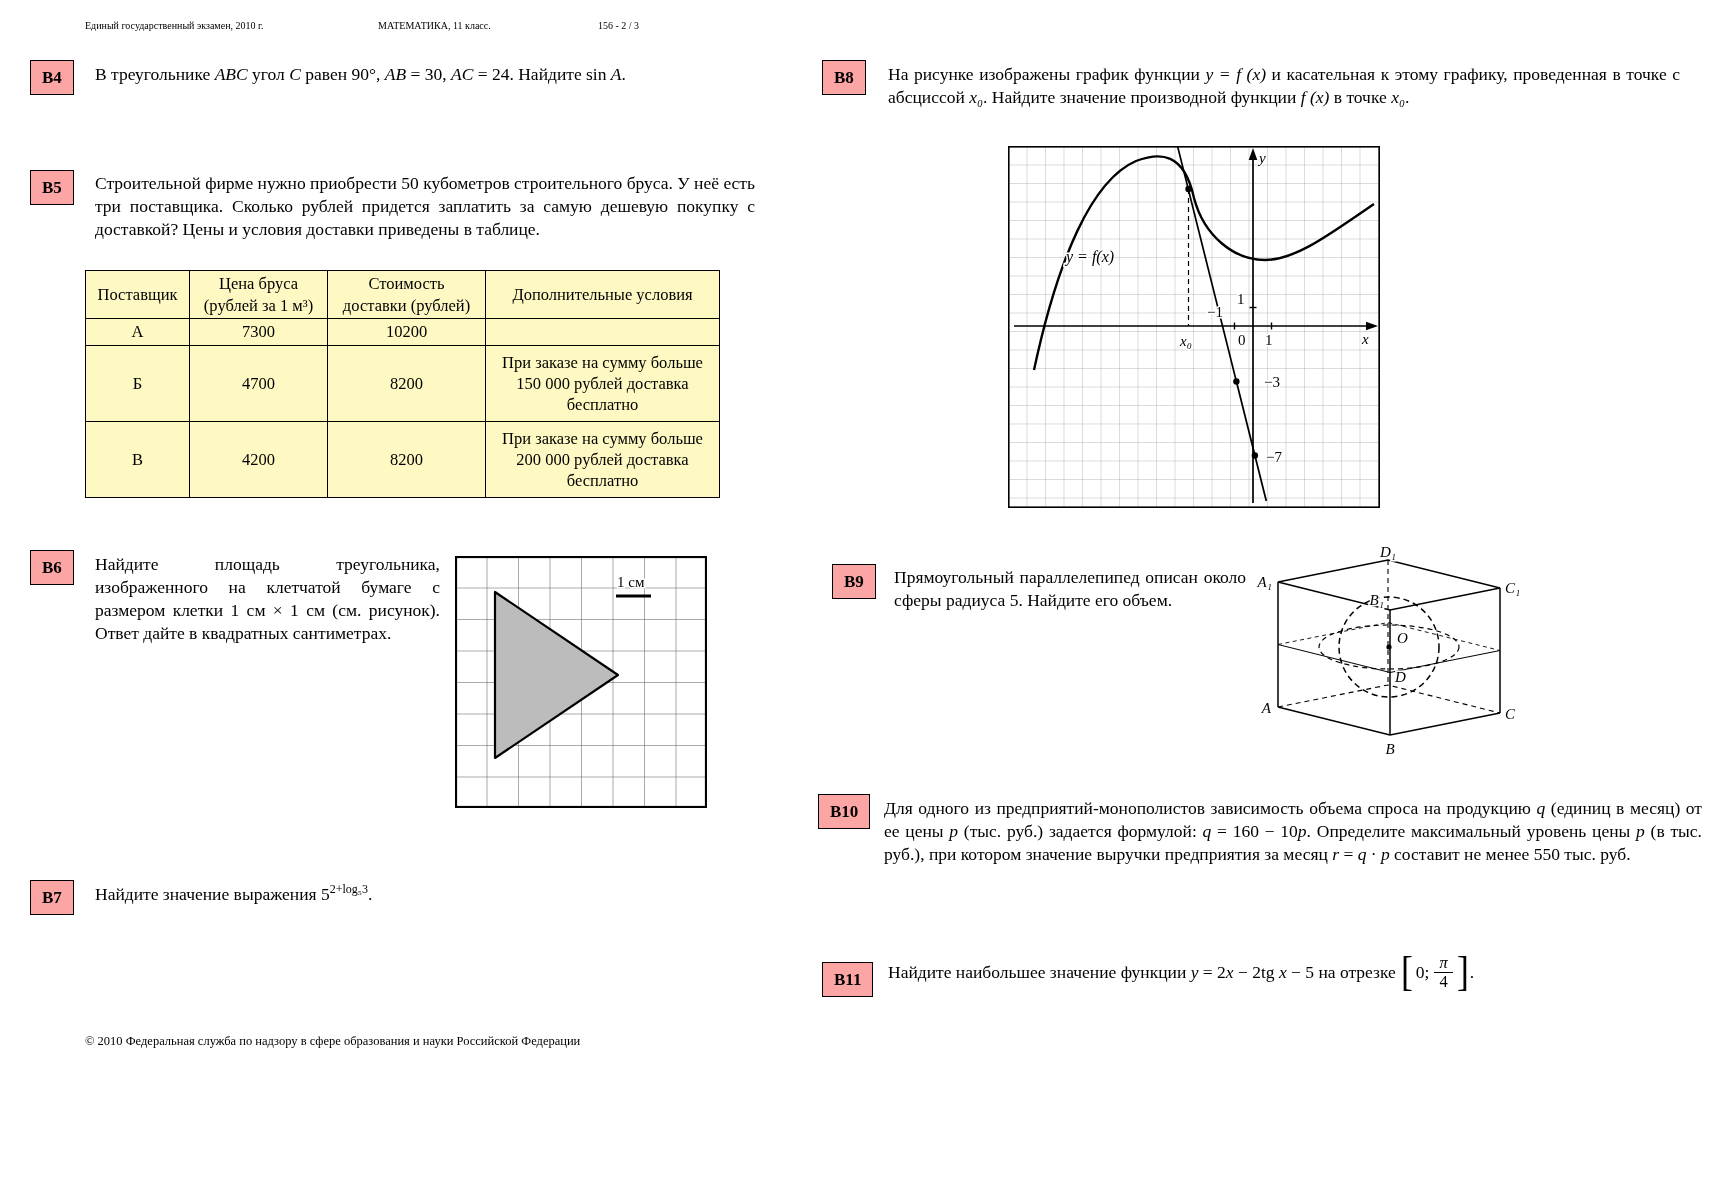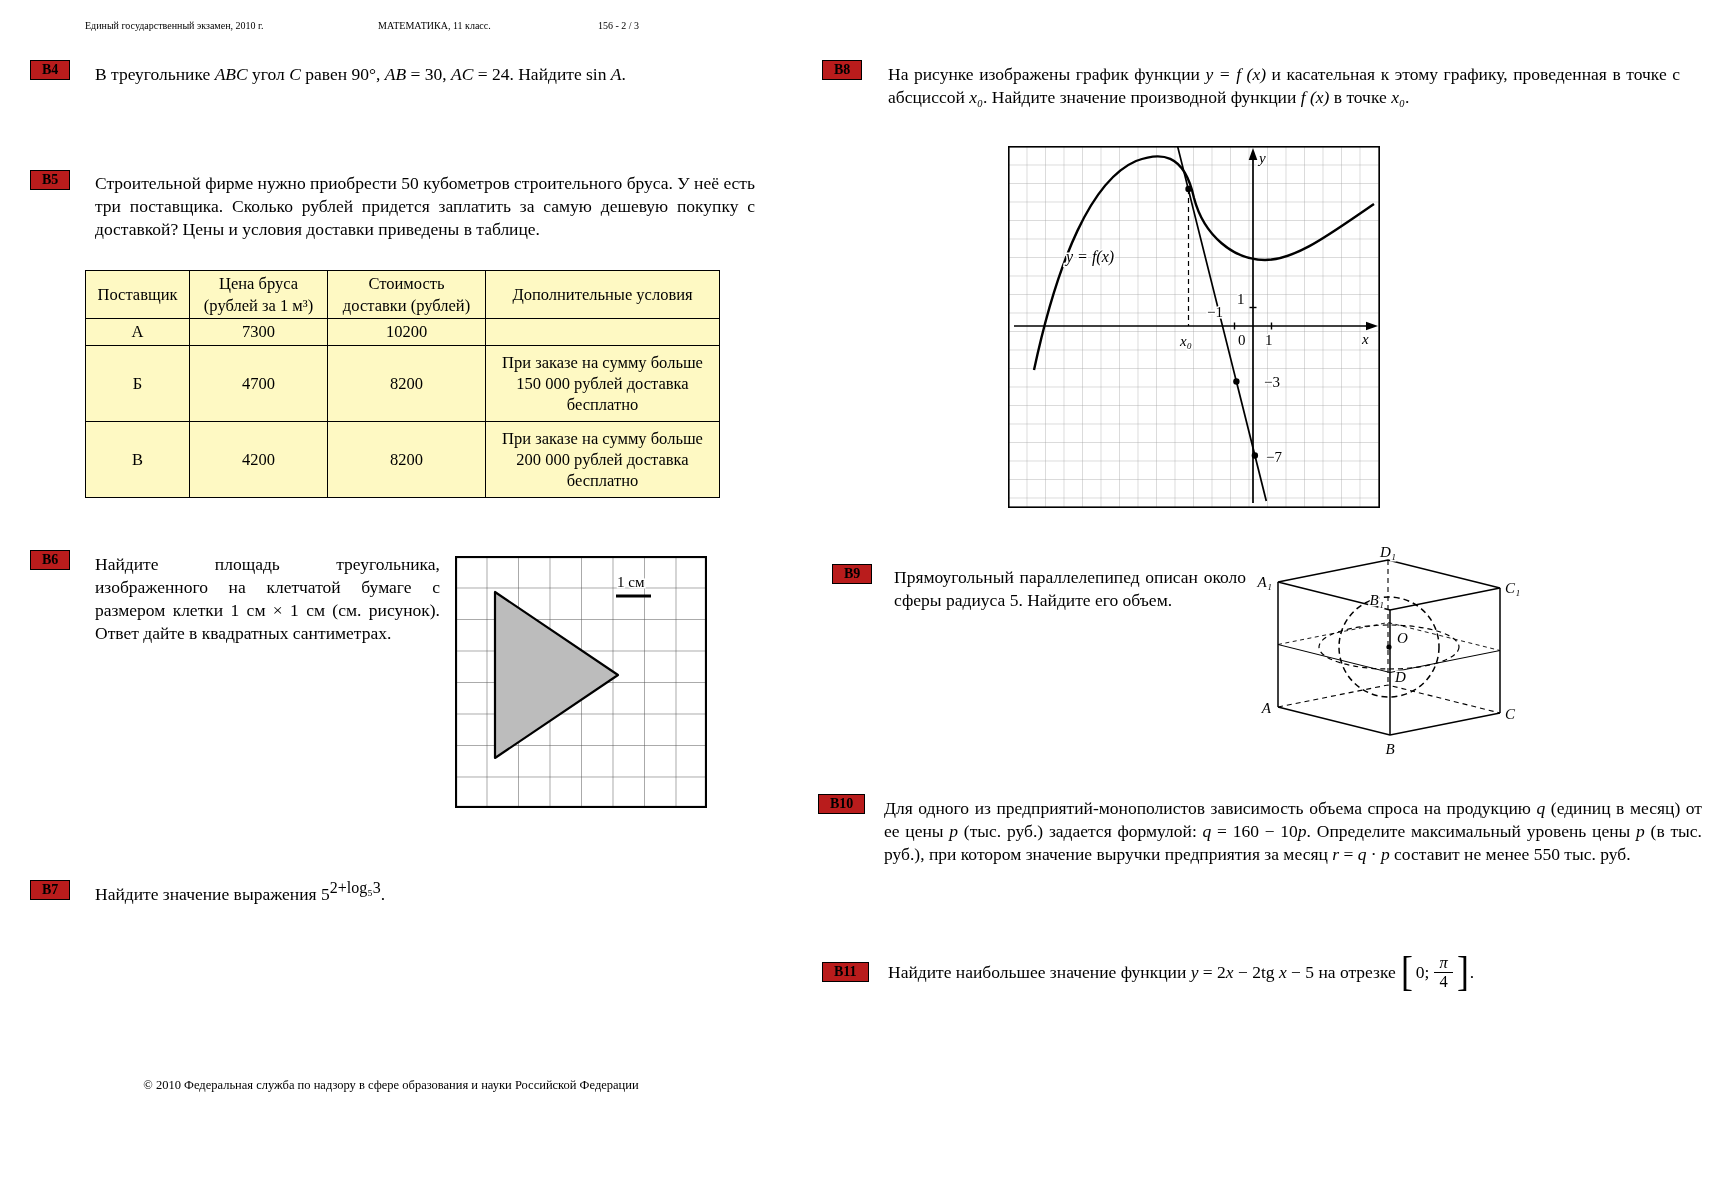--- a/index.html
+++ b/index.html
@@ -3,32 +3,32 @@
 <meta charset="utf-8">
 <style>
   html,body{margin:0;padding:0;}
   body{
     width:1720px;height:1193px;background:#ffffff;color:#000;
     font-family:"Liberation Serif",serif;position:relative;overflow:hidden;
   }
   .abs{position:absolute;}
   .hdr{font-size:10px;white-space:nowrap;}
   .qlabel{
-    border:1.8px solid #000;font-weight:bold;font-size:14px;
-    padding:0 11px;display:inline-block;background:#b91c1c;line-height:1.25;
+    border:1.8px solid #000;font-weight:bold;font-size:17px;
+    padding:6px 11px;display:inline-block;background:#fca5a5;line-height:1.25;
   }
   .qtext{font-size:17.5px;line-height:1.32;text-align:justify;text-align-last:left;}
   .math{font-style:italic;}
-  .sup{vertical-align:super;font-size:16px;line-height:0;}
+  .sup{vertical-align:super;font-size:12px;line-height:0;}
   table.b5t{border-collapse:collapse;font-size:16.5px;background:#fef9c3;}
   table.b5t td{
     border:1.4px solid #000;padding:2px 7px;text-align:center;
     vertical-align:middle;line-height:1.28;
   }
-  .footer{font-size:12.5px;line-height:1.35;text-align:center;margin-top:44px;}
+  .footer{font-size:12.5px;line-height:1.35;text-align:left;}
   .b11row{display:flex;align-items:center;font-size:17.5px;}
   .interval{display:inline-flex;align-items:center;margin-left:4px;}
   .bracket{font-size:42px;font-weight:400;line-height:0.85;transform:scaleX(0.85);}
   .frac{display:inline-flex;flex-direction:column;align-items:center;line-height:1.05;margin:0 3px;font-size:16.5px;}
   .frac .num{font-style:italic;padding:0 5px;}
   .frac .den{border-top:1.4px solid #000;padding:0 5px;}
   svg text{font-family:"Liberation Serif",serif;font-size:15px;fill:#000;paint-order:stroke;stroke:#fff;stroke-width:3px;}
   svg text.it{font-style:italic;}
 </style>
 </head>

